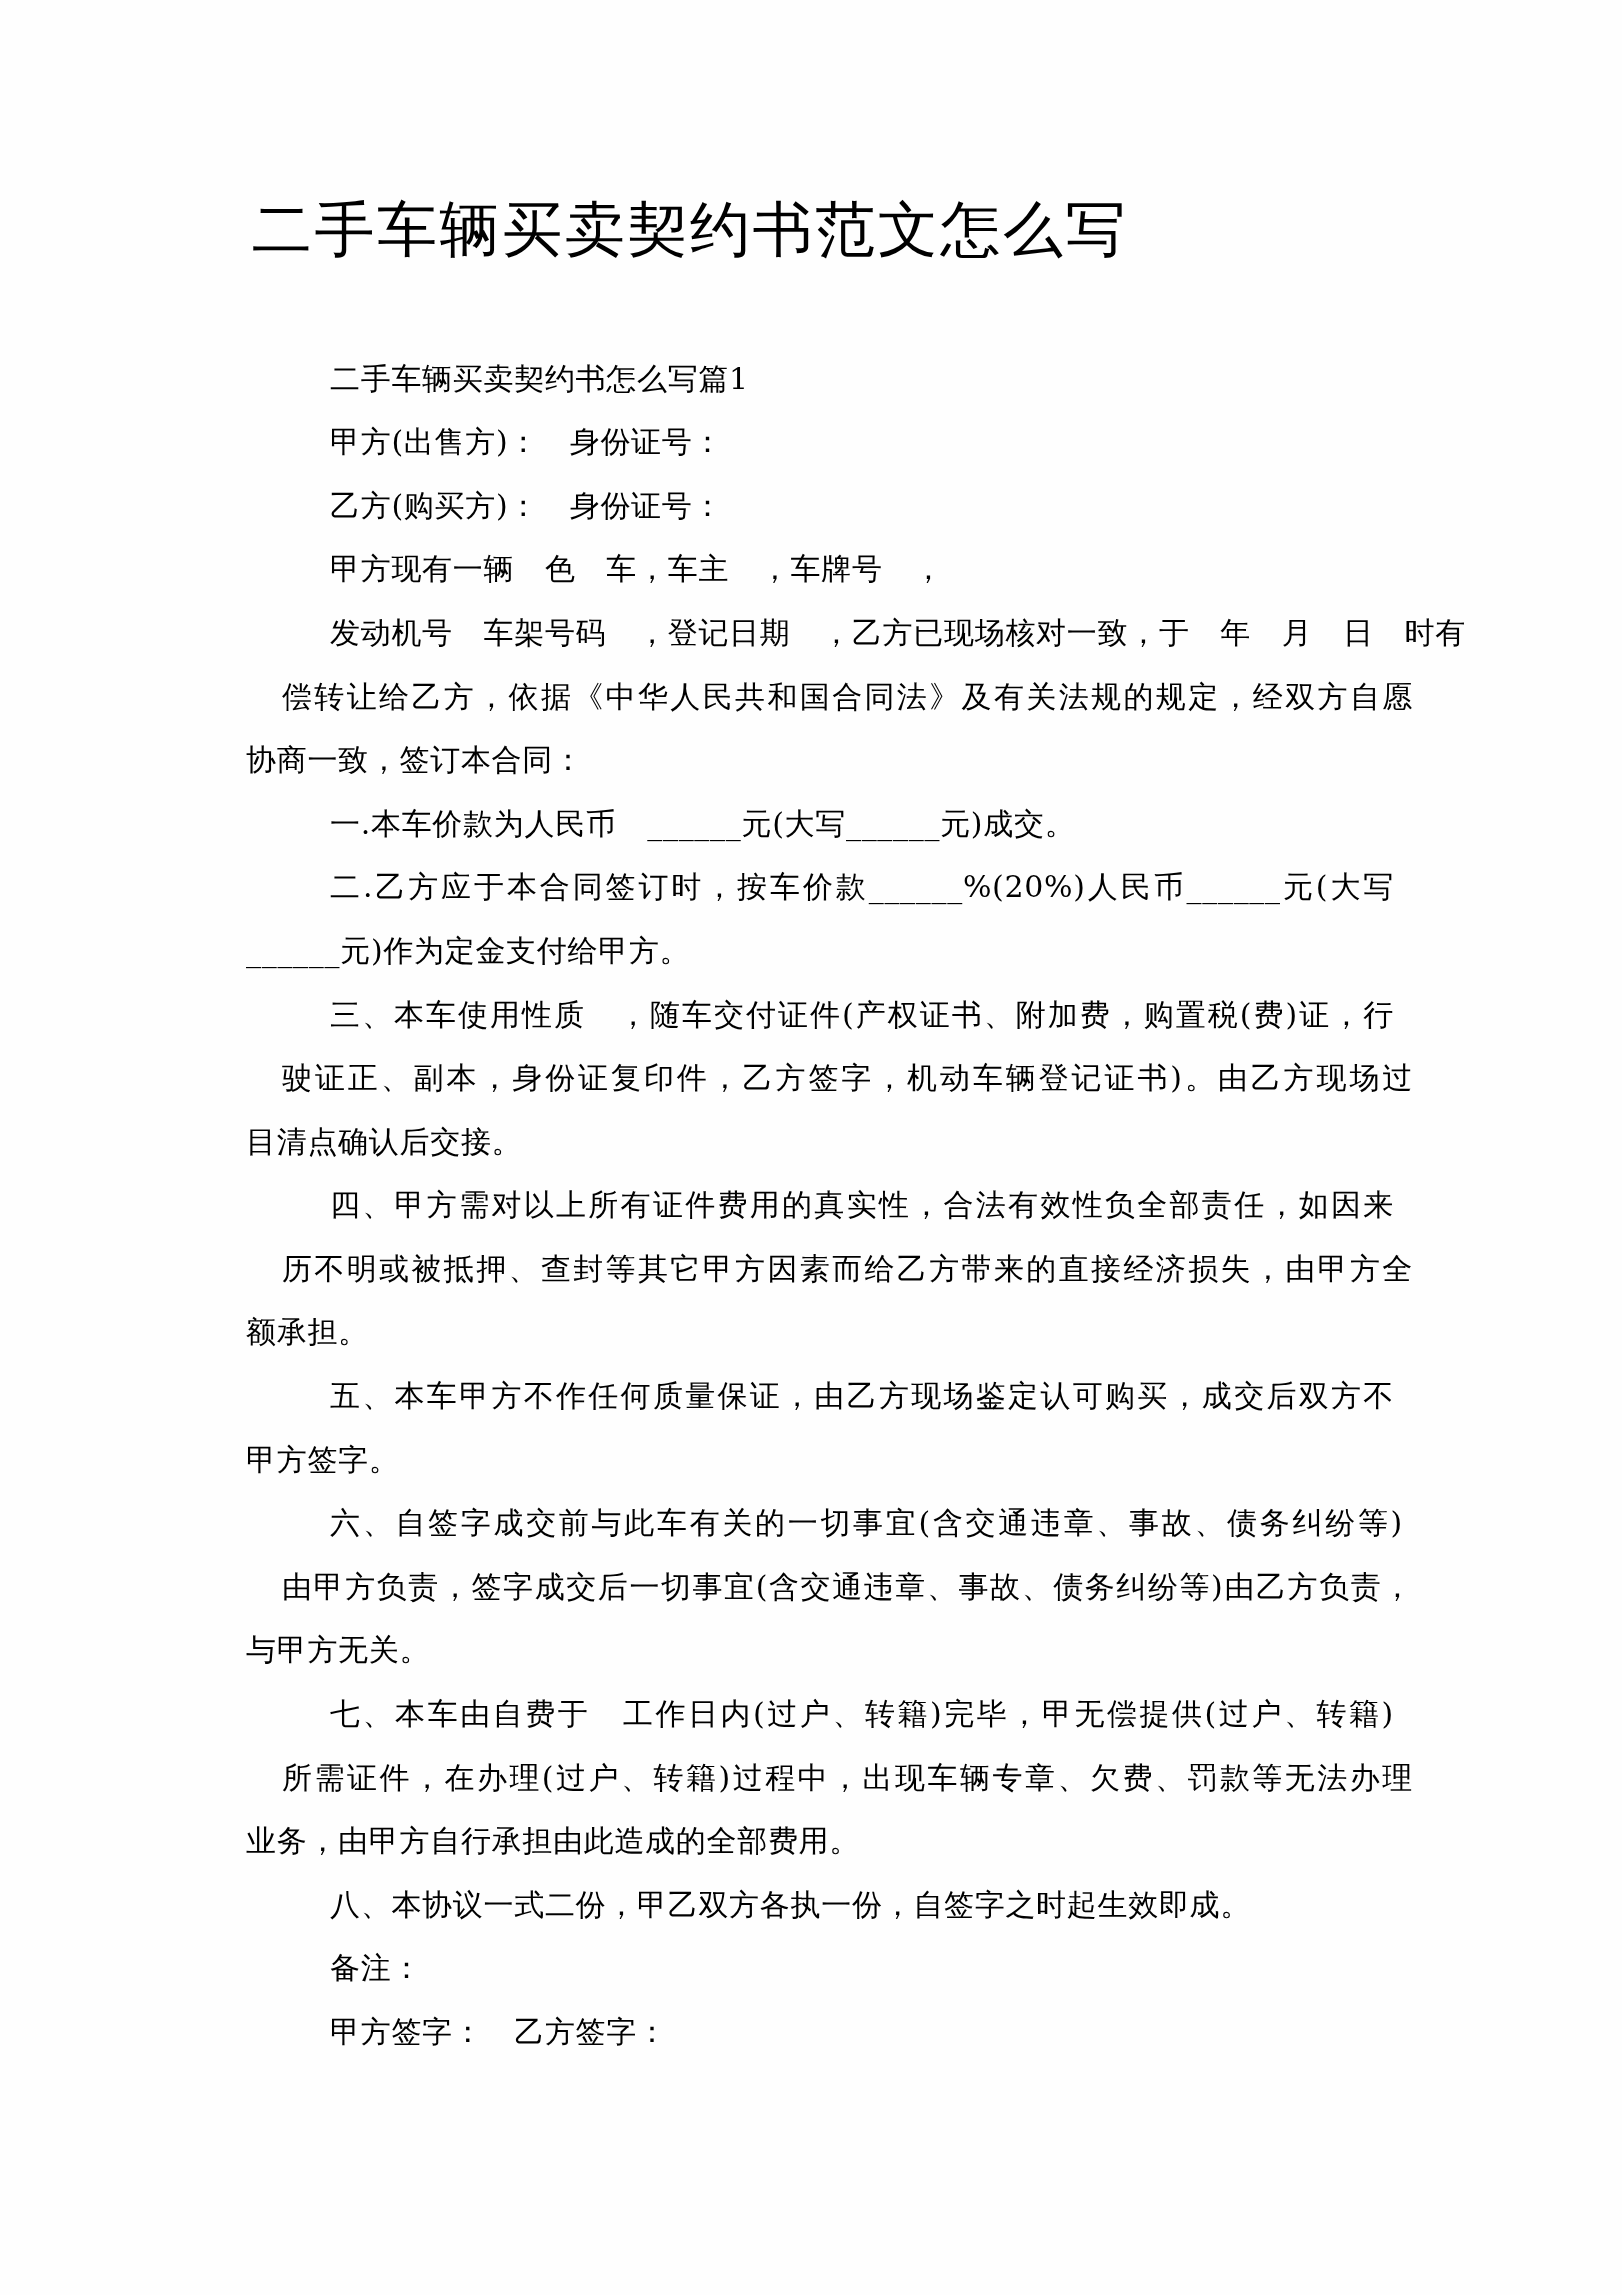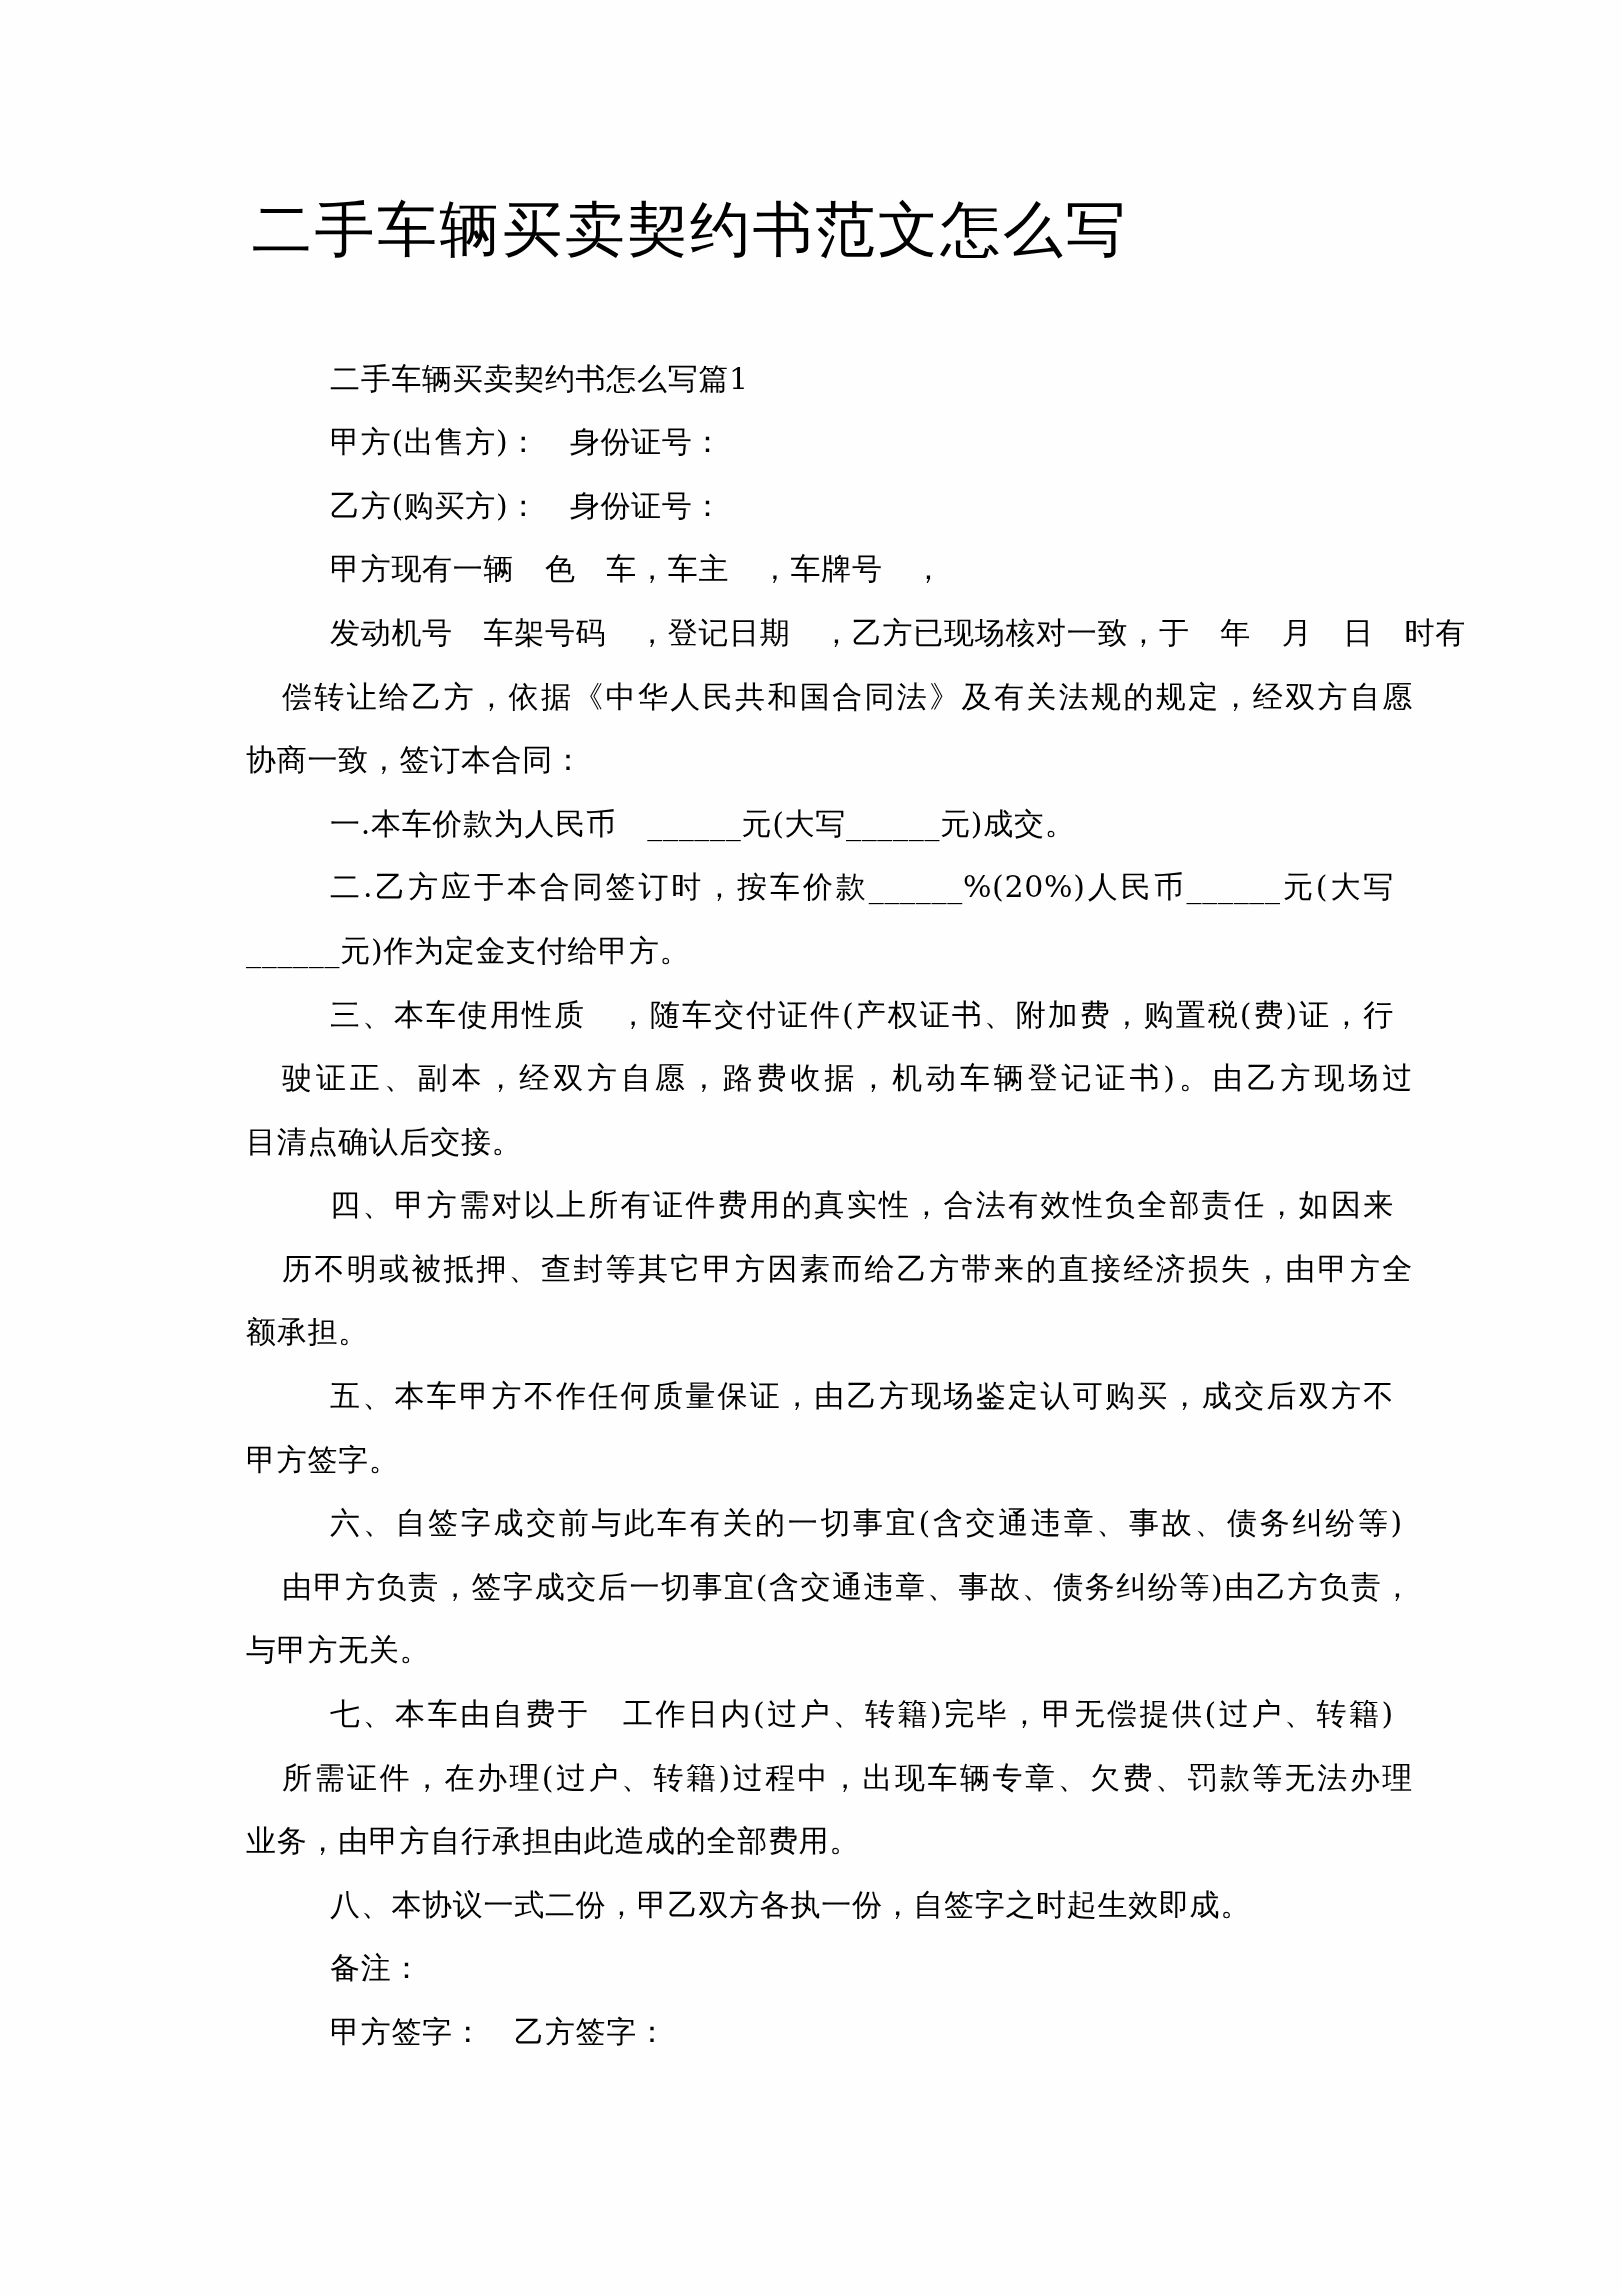--- a/index.html
+++ b/index.html
@@ -26,21 +26,21 @@
 
   <div class="line ind" style="top:613px; width:1064px; text-align:justify; text-align-last:justify;">发动机号　车架号码　，登记日期　，乙方已现场核对一致，于　年　月　日　时有</div>
   <div class="line full" style="top:677px">偿转让给乙方，依据《中华人民共和国合同法》及有关法规的规定，经双方自愿</div>
   <div class="line plain" style="top:740px">协商一致，签订本合同：</div>
 
   <div class="line ind" style="top:804px">一.本车价款为人民币　______元(大写______元)成交。</div>
   <div class="line ind" style="top:867px; width:1064px; text-align:justify; text-align-last:justify;">二.乙方应于本合同签订时，按车价款______%(20%)人民币______元(大写</div>
   <div class="line plain" style="top:931px">______元)作为定金支付给甲方。</div>
 
   <div class="line ind" style="top:995px; width:1064px; text-align:justify; text-align-last:justify;">三、本车使用性质　，随车交付证件(产权证书、附加费，购置税(费)证，行</div>
-  <div class="line full" style="top:1058px">驶证正、副本，经双方自愿，路费收据，机动车辆登记证书)。由乙方现场过</div>
+  <div class="line full" style="top:1058px">驶证正、副本，身份证复印件，乙方签字，机动车辆登记证书)。由乙方现场过</div>
   <div class="line plain" style="top:1122px">目清点确认后交接。</div>
 
   <div class="line ind" style="top:1185px; width:1064px; text-align:justify; text-align-last:justify;">四、甲方需对以上所有证件费用的真实性，合法有效性负全部责任，如因来</div>
   <div class="line full" style="top:1249px">历不明或被抵押、查封等其它甲方因素而给乙方带来的直接经济损失，由甲方全</div>
   <div class="line plain" style="top:1312px">额承担。</div>
 
   <div class="line ind" style="top:1376px; width:1064px; text-align:justify; text-align-last:justify;">五、本车甲方不作任何质量保证，由乙方现场鉴定认可购买，成交后双方不</div>
   <div class="line plain" style="top:1440px">甲方签字。</div>
 
   <div class="line ind" style="top:1503px; width:1073px; text-align:justify; text-align-last:justify;">六、自签字成交前与此车有关的一切事宜(含交通违章、事故、债务纠纷等)</div>

